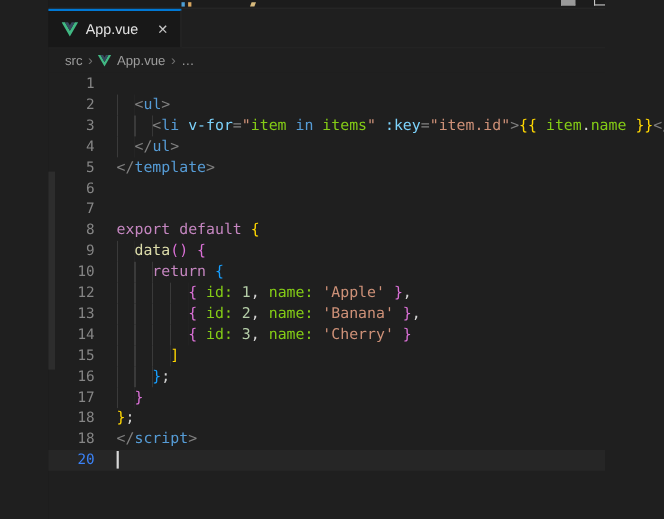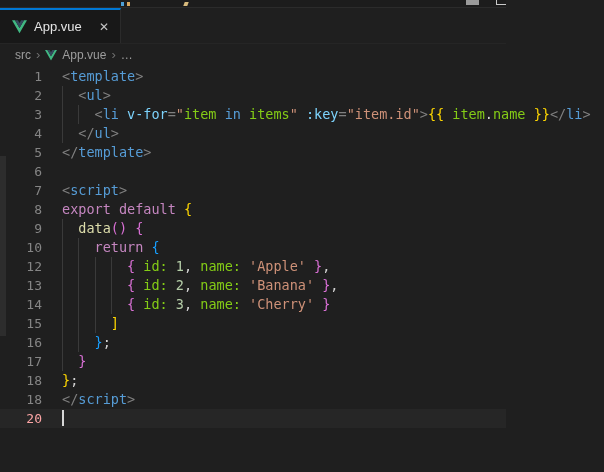--- a/index.html
+++ b/index.html
@@ -1,18 +1,18 @@
 <!DOCTYPE html>
 <html><head>
 <meta charset="utf-8">
 <style>
   * { margin:0; padding:0; box-sizing:border-box; }
   html,body { width:604px; height:472px; background:#1f1f1f; overflow:hidden; }
   .screen { position:relative; width:506px; height:472px; background:#1f1f1f;
-            font-family:"Liberation Sans", sans-serif; }
+            font-family:"Liberation Sans", sans-serif;margin-left:44px; }
 
   
   .titlebar { position:relative; height:8px; background:#1c1c1c;
               border-bottom:1px solid #2b2b2b; overflow:hidden; }
   .frag { position:absolute; top:2px; height:4px; }
   .frag-blue   { left:121px; width:3px; background:#4d9fd6; }
   .frag-orange { left:127px; width:3px; background:#d7a65f; }
   .frag-yellow { left:184px; width:4px; background:#d7ba7d; transform:skewX(-20deg); }
   .sliver { position:absolute; top:0; width:13px; height:5px;
             border:1px solid #c8c8c8; border-top:none; background:transparent; }
@@ -38,21 +38,21 @@
 
   
   .editor { position:relative; height:406px; background:#1f1f1f; }
   .rail { position:absolute; left:0; top:0; width:6px; height:100%; background:#1f1f1f; }
   .rail-thumb { position:absolute; left:0; top:90px; width:6px; height:180px; background:#2d2d2d; }
   .code { position:relative; font-family:"DejaVu Sans Mono", monospace;
           font-size:13.5px; line-height:19px; color:#d4d4d4; padding-top:1px; }
   .code-line { display:flex; height:19px; white-space:pre; }
   .code-line.active { background:#262626; }
   .gutter { flex:none; width:42px; text-align:right; color:#858585; font-size:13px; }
-  .code-line.active .gutter { color:#fca5a5;text-align:right; }
+  .code-line.active .gutter { color:#3b82f6;text-align:right; }
   .lc { margin-left:20px; white-space:pre; }
   .ind { display:inline-block; white-space:pre;
          background-image:repeating-linear-gradient(to right,
             #3a3a3a 0px, #3a3a3a 1px, transparent 1px, transparent 2ch); }
   .cursor { display:inline-block; width:2px; height:16px; background:#d7d7d7;
             vertical-align:text-bottom; }
 
   
   .tk-ang   { color:#808080; }
   .tk-tag   { color:#569cd6; }
@@ -110,27 +110,27 @@
     <span class="crumb">App.vue</span>
     <span class="chev">›</span>
     <span class="crumb">…</span>
   </div>
 
   <div class="editor">
     <div class="rail">
       <div class="rail-thumb"></div>
     </div>
     <div class="code" id="code-lines">
-        <div class="code-line"><span class="gutter">1</span><span class="lc"><span class="tk-ang">&lt;</span><span class="tk-tag">template</span><span class="tk-ang">&gt;</span></span></div>
+        <div class="code-line"><span class="gutter">1</span></div>
         <div class="code-line"><span class="gutter">2</span><span class="lc"><span class="ind">  </span><span class="tk-ang">&lt;</span><span class="tk-tag">ul</span><span class="tk-ang">&gt;</span></span></div>
         <div class="code-line"><span class="gutter">3</span><span class="lc"><span class="ind">    </span><span class="tk-ang">&lt;</span><span class="tk-tag">li</span><span class="tk-plain"> </span><span class="tk-attr">v-for</span><span class="tk-ang">=</span><span class="tk-str">"</span><span class="tk-var">item</span><span class="tk-plain"> </span><span class="tk-kwb">in</span><span class="tk-plain"> </span><span class="tk-var">items</span><span class="tk-str">"</span><span class="tk-plain"> </span><span class="tk-attr">:key</span><span class="tk-ang">=</span><span class="tk-str">"item.id"</span><span class="tk-ang">&gt;</span><span class="tk-b1">{{</span><span class="tk-plain"> </span><span class="tk-var">item</span><span class="tk-pun">.</span><span class="tk-var">name</span><span class="tk-plain"> </span><span class="tk-b1">}}</span><span class="tk-ang">&lt;/</span><span class="tk-tag">li</span><span class="tk-ang">&gt;</span></span></div>
         <div class="code-line"><span class="gutter">4</span><span class="lc"><span class="ind">  </span><span class="tk-ang">&lt;/</span><span class="tk-tag">ul</span><span class="tk-ang">&gt;</span></span></div>
         <div class="code-line"><span class="gutter">5</span><span class="lc"><span class="tk-ang">&lt;/</span><span class="tk-tag">template</span><span class="tk-ang">&gt;</span></span></div>
         <div class="code-line"><span class="gutter">6</span><span class="lc"></span></div>
-        <div class="code-line"><span class="gutter">7</span><span class="lc"><span class="tk-ang">&lt;</span><span class="tk-tag">script</span><span class="tk-ang">&gt;</span></span></div>
+        <div class="code-line"><span class="gutter">7</span></div>
         <div class="code-line"><span class="gutter">8</span><span class="lc"><span class="tk-kw">export</span><span class="tk-plain"> </span><span class="tk-kw">default</span><span class="tk-plain"> </span><span class="tk-b1">{</span></span></div>
         <div class="code-line"><span class="gutter">9</span><span class="lc"><span class="ind">  </span><span class="tk-fn">data</span><span class="tk-b2">()</span><span class="tk-plain"> </span><span class="tk-b2">{</span></span></div>
         <div class="code-line"><span class="gutter">10</span><span class="lc"><span class="ind">    </span><span class="tk-kw">return</span><span class="tk-plain"> </span><span class="tk-b3">{</span></span></div>
         <div class="code-line"><span class="gutter">12</span><span class="lc"><span class="ind">        </span><span class="tk-b2">{</span><span class="tk-plain"> </span><span class="tk-var">id:</span><span class="tk-plain"> </span><span class="tk-num">1</span><span class="tk-pun">,</span><span class="tk-plain"> </span><span class="tk-var">name:</span><span class="tk-plain"> </span><span class="tk-str">'Apple'</span><span class="tk-plain"> </span><span class="tk-b2">}</span><span class="tk-pun">,</span></span></div>
         <div class="code-line"><span class="gutter">13</span><span class="lc"><span class="ind">        </span><span class="tk-b2">{</span><span class="tk-plain"> </span><span class="tk-var">id:</span><span class="tk-plain"> </span><span class="tk-num">2</span><span class="tk-pun">,</span><span class="tk-plain"> </span><span class="tk-var">name:</span><span class="tk-plain"> </span><span class="tk-str">'Banana'</span><span class="tk-plain"> </span><span class="tk-b2">}</span><span class="tk-pun">,</span></span></div>
         <div class="code-line"><span class="gutter">14</span><span class="lc"><span class="ind">        </span><span class="tk-b2">{</span><span class="tk-plain"> </span><span class="tk-var">id:</span><span class="tk-plain"> </span><span class="tk-num">3</span><span class="tk-pun">,</span><span class="tk-plain"> </span><span class="tk-var">name:</span><span class="tk-plain"> </span><span class="tk-str">'Cherry'</span><span class="tk-plain"> </span><span class="tk-b2">}</span></span></div>
         <div class="code-line"><span class="gutter">15</span><span class="lc"><span class="ind">      </span><span class="tk-b1">]</span></span></div>
         <div class="code-line"><span class="gutter">16</span><span class="lc"><span class="ind">    </span><span class="tk-b3">}</span><span class="tk-pun">;</span></span></div>
         <div class="code-line"><span class="gutter">17</span><span class="lc"><span class="ind">  </span><span class="tk-b2">}</span></span></div>
         <div class="code-line"><span class="gutter">18</span><span class="lc"><span class="tk-b1">}</span><span class="tk-pun">;</span></span></div>

